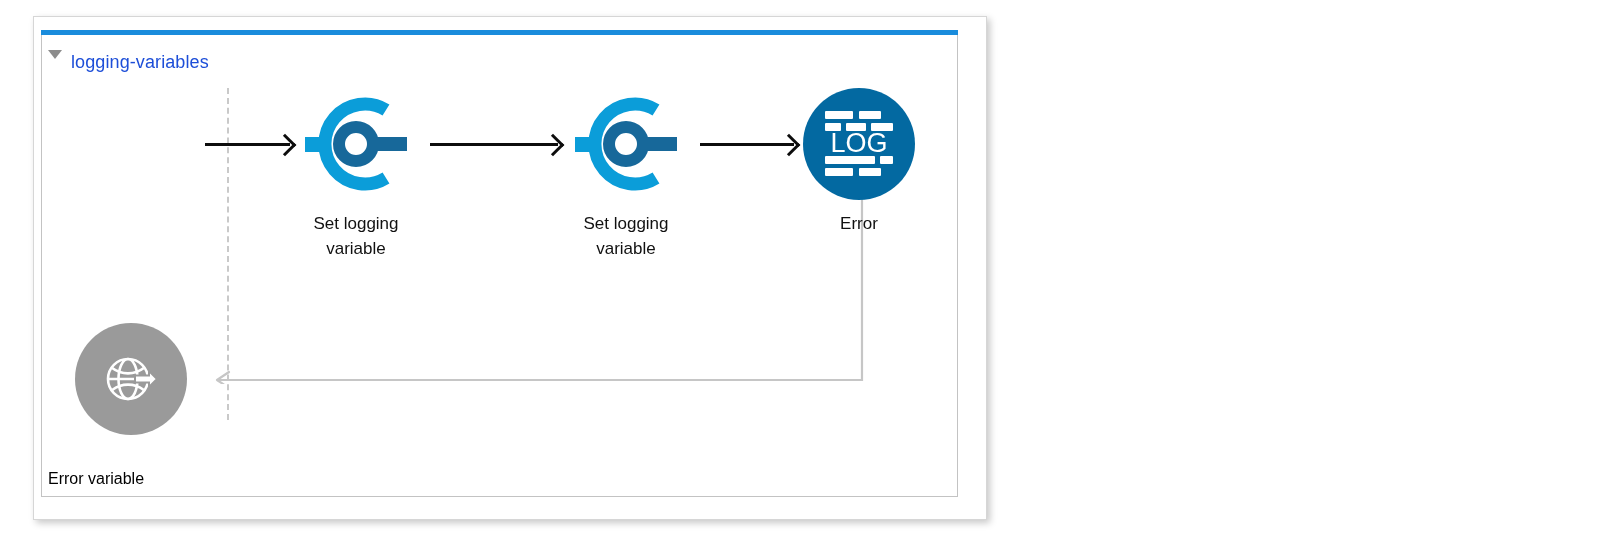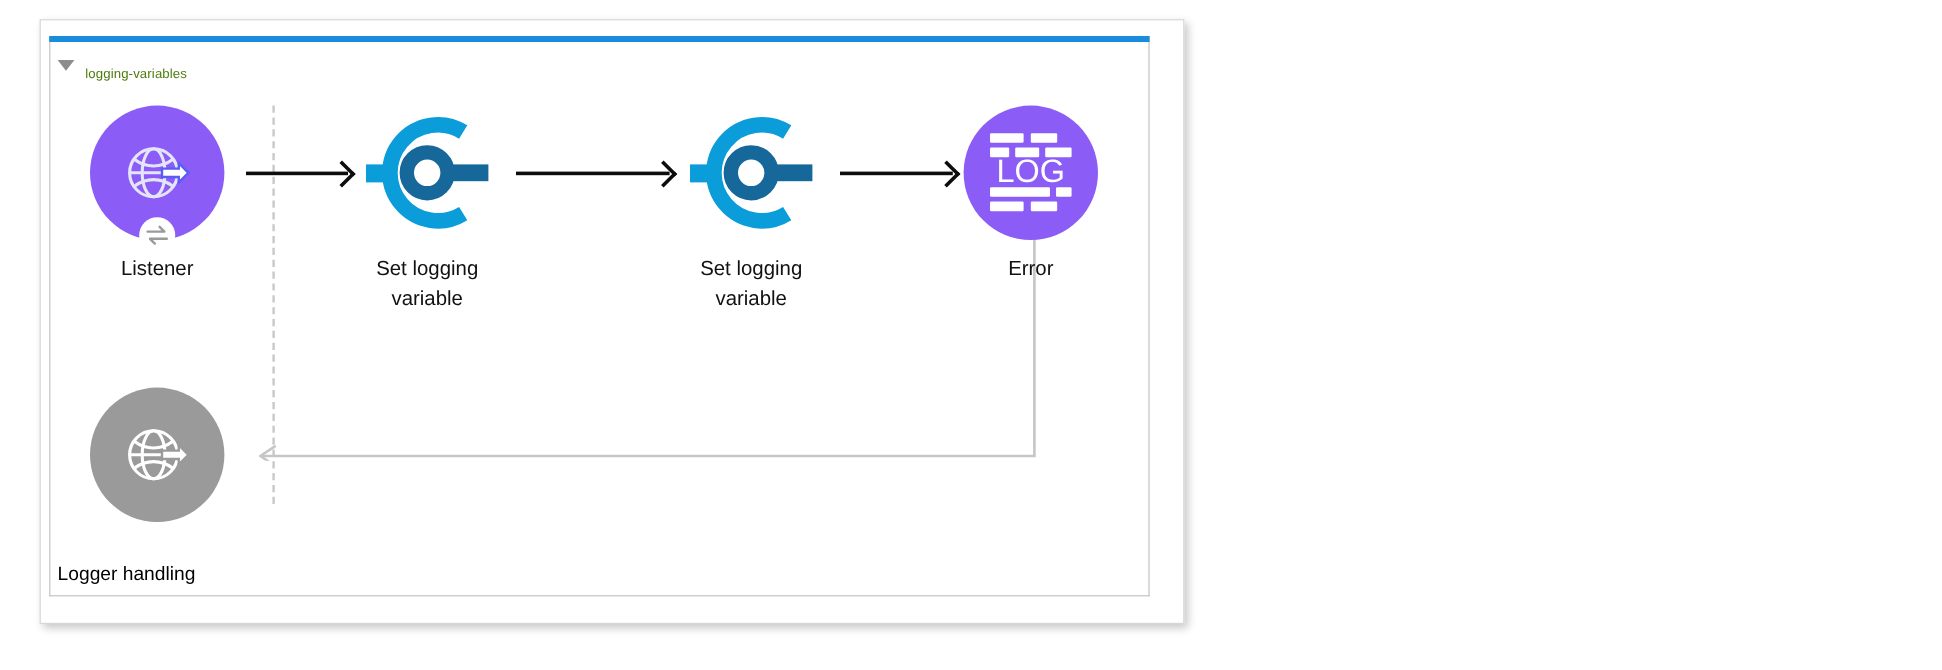--- a/index.html
+++ b/index.html
@@ -66,22 +66,22 @@
     height: 26px;
   }
   .flow-header .twisty {
     width: 0; height: 0;
     border-left: 7px solid transparent;
     border-right: 7px solid transparent;
     border-top: 9px solid #8c8c8c;
     margin-right: 9px;
   }
   .flow-header .hdr-label {
-    font-size: 11px;
-    color: #4d7c0f;
+    font-size: 18px;
+    color: #1d4ed8;
     white-space: nowrap;
     letter-spacing: 0.1px;
     margin-top: 16px;
   }
 
   .error-header {
     position: absolute;
     left: 48px;
     top: 466px;
     display: flex;
@@ -114,21 +114,21 @@
     align-items: center;
     justify-content: center;
   }
   .node .label {
     margin-top: 11px;
     font-size: 17px;
     line-height: 25px;
     color: #111111;
     white-space: pre-line;
   }
-  .node.purple .circle { background: #8b5cf6; text-align: center; }
+  .node.purple .circle { background: #0369a1; text-align: center; }
   .node.grey .circle   { background: #9a9a9a; }
   .node.icon-only .circle { background: transparent; }
 
   
   .rr-badge {
     position: absolute;
     left: 50%;
     bottom: -11px;
     transform: translateX(-50%);
     width: 30px;
@@ -190,41 +190,20 @@
 
   <div class="conn" style="left:205px; top:143px; width:85px;"></div>
   <div class="conn" style="left:430px; top:143px; width:128px;"></div>
   <div class="conn" style="left:700px; top:143px; width:94px;"></div>
 
   <svg class="return-path" width="660" height="188" viewBox="0 0 660 188">
     <path d="M 657 0 L 657 184 L 14 184" fill="none" stroke="#c6c6c6" stroke-width="2.2"></path>
     <path d="M 24 176 L 12 184 L 24 192" fill="none" stroke="#c6c6c6" stroke-width="2.2" stroke-linecap="round" stroke-linejoin="round"></path>
   </svg>
 
-  <div class="node purple" style="left:75px; top:88px;">
-    <div class="circle">
-      <svg width="64" height="64" viewBox="0 0 64 64">
-        <g fill="none" stroke="#e4e4fb" stroke-width="2.6">
-          <circle cx="29" cy="32" r="20"></circle>
-          <ellipse cx="29" cy="32" rx="9.5" ry="20"></ellipse>
-          <line x1="9" y1="32" x2="49" y2="32"></line>
-          <path d="M 13.2 21 A 26 26 0 0 0 44.8 21"></path>
-          <path d="M 13.2 43 A 26 26 0 0 1 44.8 43"></path>
-        </g>
-        <path d="M 36 28.5 L 50 28.5 L 50 24 L 58 32 L 50 40 L 50 35.5 L 36 35.5 Z" fill="#ffffff" stroke="#5a5cf2" stroke-width="2"></path>
-      </svg>
-      <span class="rr-badge">
-        <svg width="22" height="22" viewBox="0 0 22 22">
-          <path d="M 3 8 L 17 8 L 13 4" fill="none" stroke="#9a9a9a" stroke-width="2" stroke-linecap="round" stroke-linejoin="round"></path>
-          <path d="M 19 14 L 5 14 L 9 18" fill="none" stroke="#9a9a9a" stroke-width="2" stroke-linecap="round" stroke-linejoin="round"></path>
-        </svg>
-      </span>
-    </div>
-    <div class="label">Listener</div>
-  </div>
 
   <div class="node icon-only" style="left:300px; top:88px;">
     <div class="circle">
       <svg width="112" height="112" viewBox="0 0 112 112">
 
         <path d="M 86 22 A 40 40 0 1 0 86 90" fill="none" stroke="#0b9dd9" stroke-width="13" stroke-linecap="butt"></path>
 
         <rect x="5" y="49" width="24" height="15" fill="#0b9dd9"></rect>
 
         <circle cx="56" cy="56" r="17" fill="none" stroke="#17689a" stroke-width="12"></circle>
@@ -280,16 +259,16 @@
           <path d="M 13.2 43 A 26 26 0 0 1 44.8 43"></path>
         </g>
         <path d="M 36 28.5 L 50 28.5 L 50 24 L 58 32 L 50 40 L 50 35.5 L 36 35.5 Z" fill="#ffffff" stroke="#9a9a9a" stroke-width="2"></path>
       </svg>
     </div>
     <div class="label"></div>
   </div>
 
   <div class="error-header">
     <span class="twisty collapsed"></span>
-    <span class="hdr-label">Logger handling</span>
+    <span class="hdr-label">Error variable</span>
   </div>
 
 </div>
 
 </body></html>

